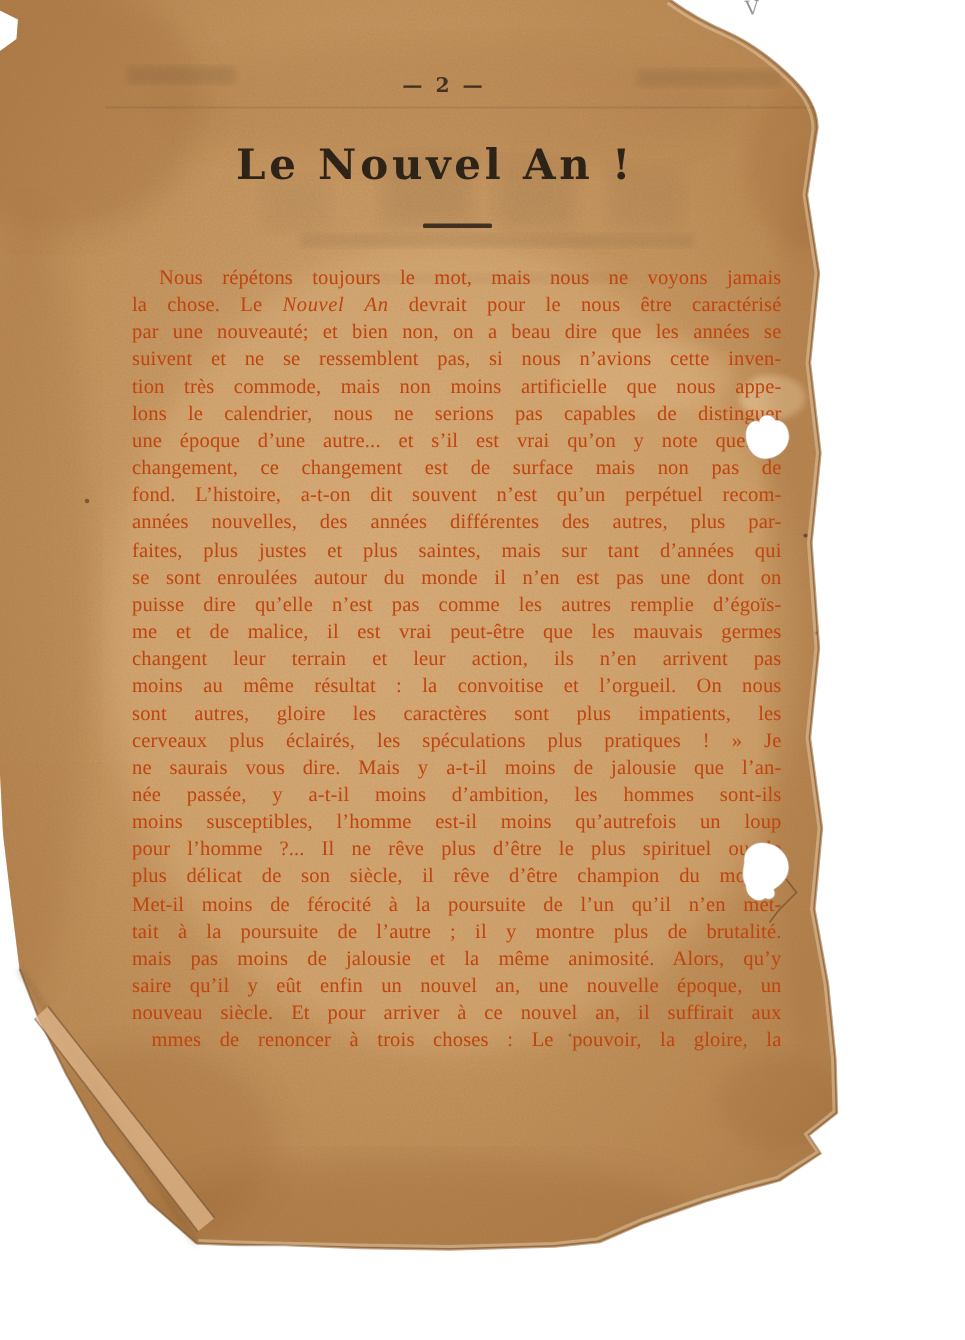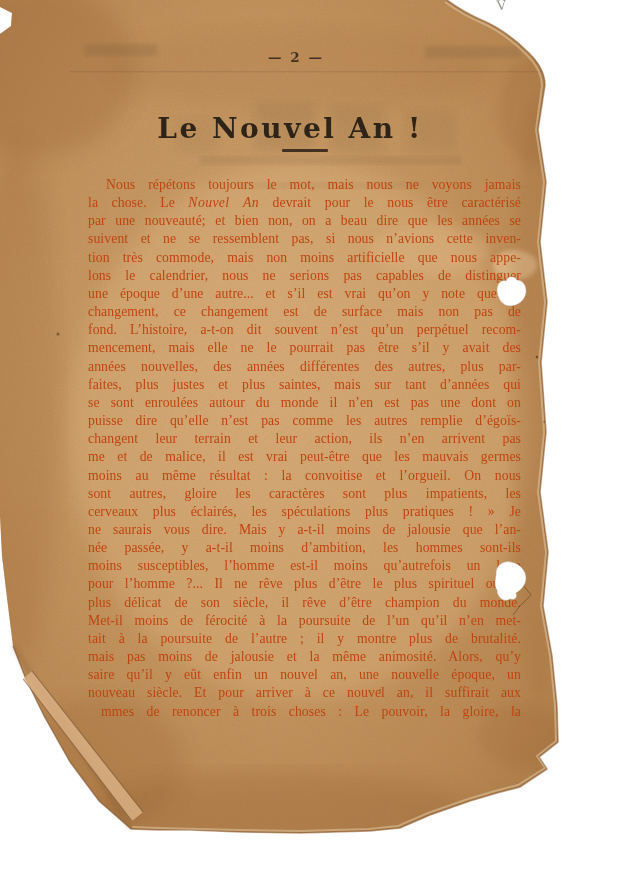--- a/index.html
+++ b/index.html
@@ -13,21 +13,21 @@
   .content { position:absolute; left:0; top:0; width:643px; height:893px; z-index:2; }
   .layer-overlay { z-index:4; pointer-events:none; }
 
   .page-number {
     position:absolute; top:49px; left:0; width:592px;
     text-align:center; font-family:"DejaVu Serif", serif;
     font-size:13.5px; font-weight:bold; letter-spacing:2px;
     color:#3d2d1e;
   }
   .title {
-    position:absolute; top:112px; left:0; width:580px; margin:0;
+    position:absolute; top:93px; left:0; width:580px; margin:0;
     text-align:center; font-family:"DejaVu Serif", serif;
     font-size:28px; font-weight:bold; letter-spacing:2.5px;
     color:#281e14;
   }
   .title-rule {
     position:absolute; top:149px; left:282px; width:46px; height:2.5px;
     background:#3b2c1d; border-radius:1px;
   }
   .body-text {
     position:absolute; top:176px; left:88px; width:433px;
@@ -128,27 +128,26 @@
     <div class="body-text">
         <div class="line"><span>Nous répétons toujours le mot, mais nous ne voyons jamais</span></div>
         <div class="line"><span>la chose. Le </span><i>Nouvel An</i><span> devrait pour le nous être caractérisé</span></div>
         <div class="line"><span>par une nouveauté; et bien non, on a beau dire que les années se</span></div>
         <div class="line"><span>suivent et ne se ressemblent pas, si nous n’avions cette inven-</span></div>
         <div class="line"><span>tion très commode, mais non moins artificielle que nous appe-</span></div>
         <div class="line"><span>lons le calendrier, nous ne serions pas capables de distinguer</span></div>
         <div class="line"><span>une époque d’une autre... et s’il est vrai qu’on y note quelque</span></div>
         <div class="line"><span>changement, ce changement est de surface mais non pas de</span></div>
         <div class="line"><span>fond. L’histoire, a-t-on dit souvent n’est qu’un perpétuel recom-</span></div>
-        <div class="line"><span>mencement, mais elle ne le pourrait pas être s’il y avait des</span></div>
         <div class="line"><span>années nouvelles, des années différentes des autres, plus par-</span></div>
         <div class="line"><span>faites, plus justes et plus saintes, mais sur tant d’années qui</span></div>
         <div class="line"><span>se sont enroulées autour du monde il n’en est pas une dont on</span></div>
         <div class="line"><span>puisse dire qu’elle n’est pas comme les autres remplie d’égoïs-</span></div>
+        <div class="line"><span>me et de malice, il est vrai peut-être que les mauvais germes</span></div>
         <div class="line"><span>changent leur terrain et leur action, ils n’en arrivent pas</span></div>
-        <div class="line"><span>me et de malice, il est vrai peut-être que les mauvais germes</span></div>
         <div class="line"><span>moins au même résultat : la convoitise et l’orgueil. On nous</span></div>
         <div class="line"><span>sont autres, gloire les caractères sont plus impatients, les</span></div>
         <div class="line"><span>cerveaux plus éclairés, les spéculations plus pratiques ! » Je</span></div>
         <div class="line"><span>ne saurais vous dire. Mais y a-t-il moins de jalousie que l’an-</span></div>
         <div class="line"><span>née passée, y a-t-il moins d’ambition, les hommes sont-ils</span></div>
         <div class="line"><span>moins susceptibles, l’homme est-il moins qu’autrefois un loup</span></div>
         <div class="line"><span>pour l’homme ?... Il ne rêve plus d’être le plus spirituel ou le</span></div>
         <div class="line"><span>plus délicat de son siècle, il rêve d’être champion du monde.</span></div>
         <div class="line"><span>Met-il moins de férocité à la poursuite de l’un qu’il n’en met-</span></div>
         <div class="line"><span>tait à la poursuite de l’autre ; il y montre plus de brutalité.</span></div>

